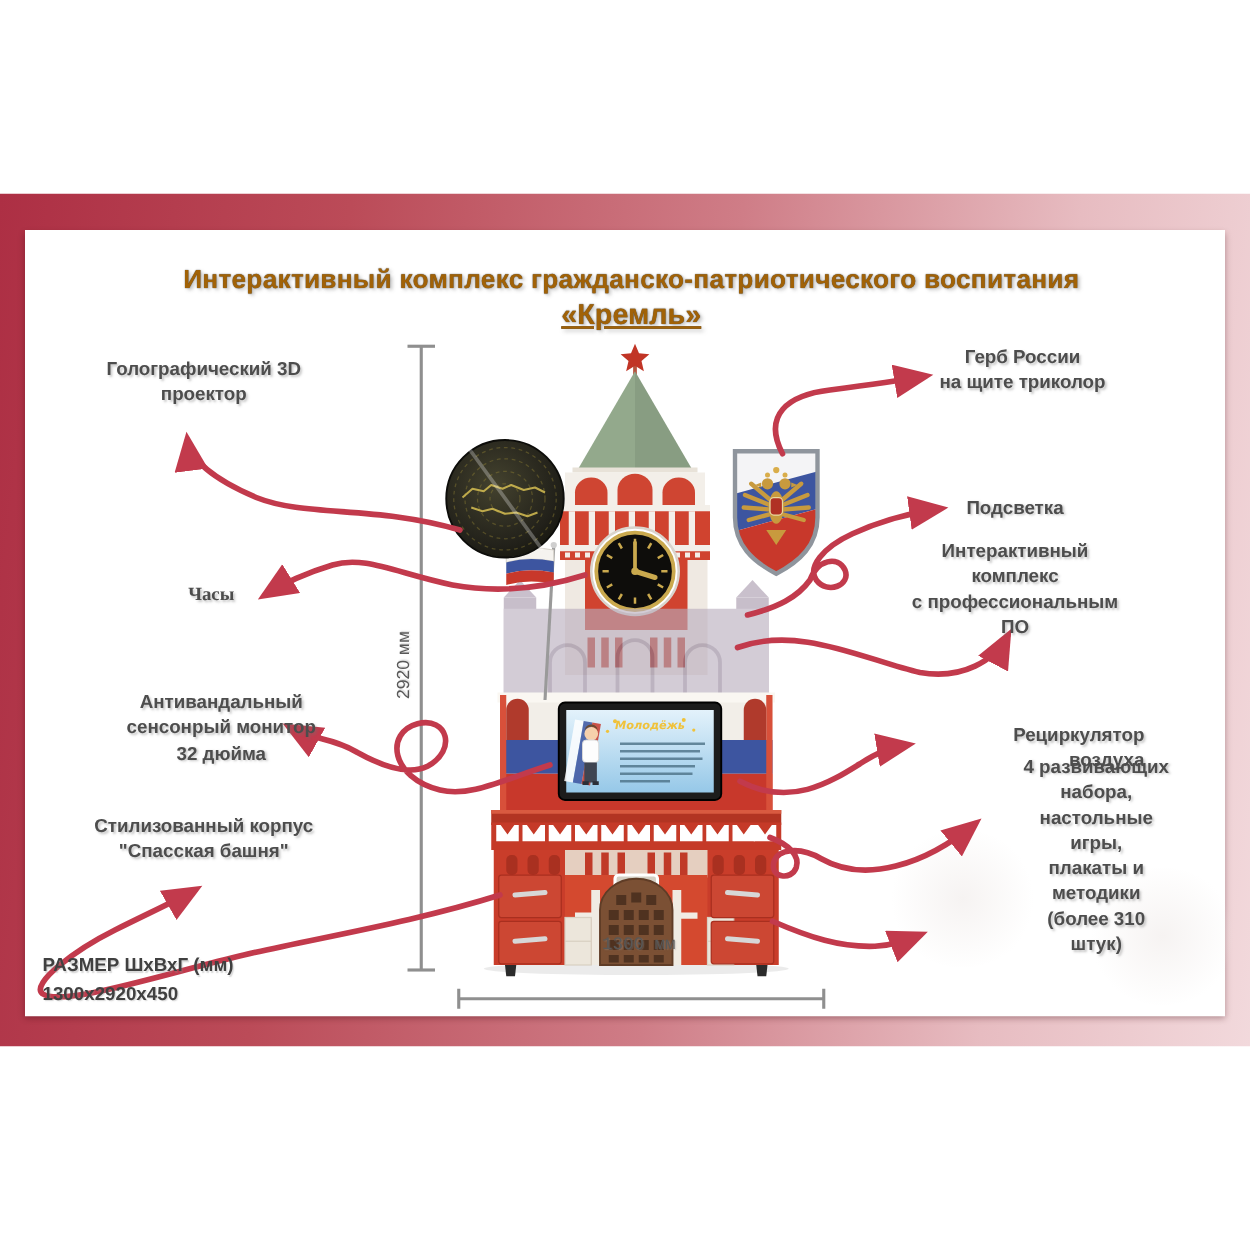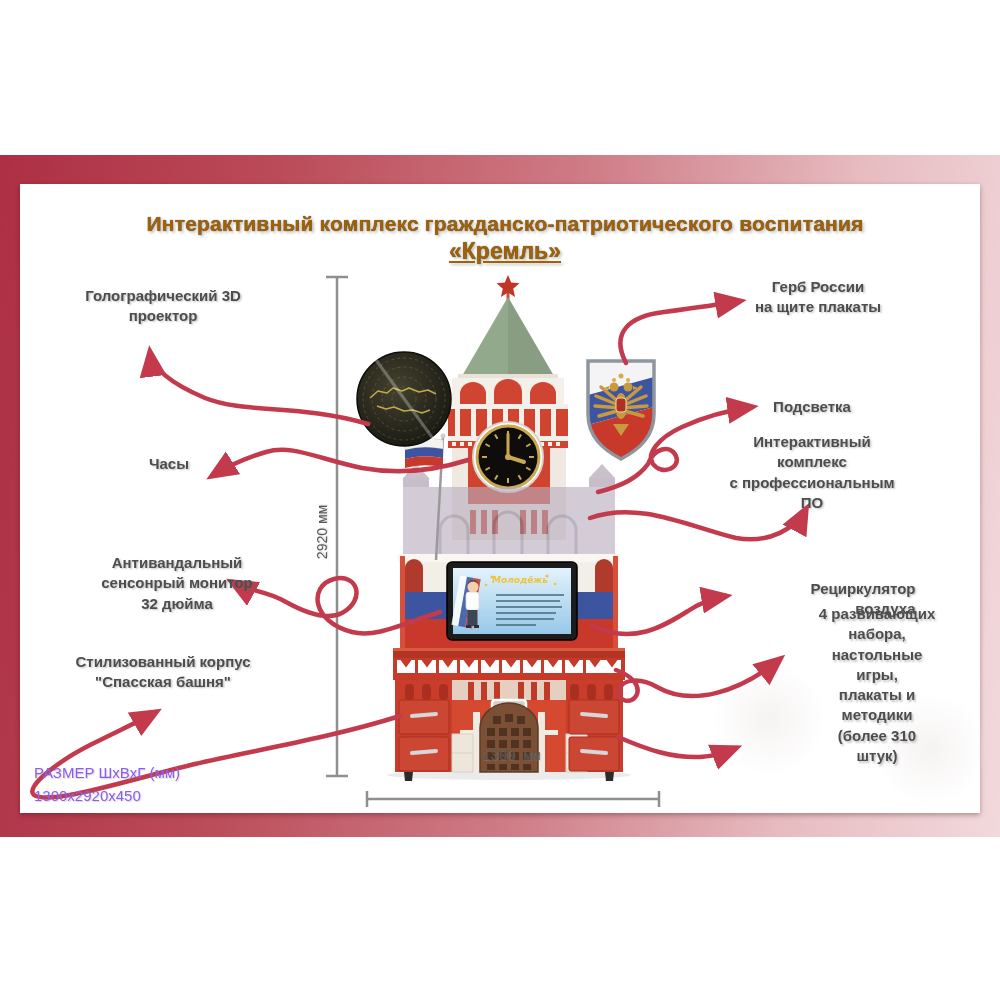--- a/index.html
+++ b/index.html
@@ -10,22 +10,22 @@
   .card{position:absolute;left:20px;top:184px;width:960px;height:629px;background:#ffffff;
         box-shadow:0 2px 5px rgba(60,10,15,.35);}
   .wm{position:absolute;border-radius:50%;background:radial-gradient(circle,#f6f3f2 0%,rgba(255,255,255,0) 70%);}
   .title{position:absolute;left:505px;transform:translateX(-50%);text-align:center;white-space:nowrap;
          font-weight:bold;color:#a16207;text-shadow:0 0 1px #2e2e2e,2px 2px 3px rgba(90,90,90,.35);}
   .title.l1{top:212px;font-size:21px;letter-spacing:.2px;}
   .title.l2{top:238px;font-size:23px;text-decoration:underline;}
   .callout{position:absolute;transform:translate(-50%,-50%);text-align:center;font-weight:bold;
            font-size:15px;color:#4d4d4d;white-space:pre-line;line-height:1.35;
            text-shadow:1.5px 1.5px 2px rgba(110,110,110,.4);}
-  .sizeblock{position:absolute;left:34px;top:762px;font-size:15px;color:#8b5cf6;
-             white-space:pre-line;line-height:1.5;text-shadow:1px 1px 1px rgba(140,140,140,.35);}
+  .sizeblock{position:absolute;left:34px;top:762px;font-size:15px;color:#404040;
+             white-space:pre-line;line-height:1.5;text-shadow:1px 1px 1px rgba(140,140,140,.35);font-weight:bold;}
   .dim{position:absolute;font-size:14px;color:#585858;white-space:nowrap;
        text-shadow:1px 1px 1px rgba(150,150,150,.35);}
   .dim.v{left:322px;top:532px;transform:translate(-50%,-50%) rotate(-90deg);}
   .dim.h{left:511px;top:756px;transform:translate(-50%,-50%);font-family:Liberation Mono, monospace;}
   svg.art{position:absolute;left:0;top:0;pointer-events:none;}
 </style>
 </head>
 <body>
 
 <div class="canvas">
@@ -360,28 +360,28 @@
       <path marker-end="url(#ah)" d="M616 670 C632 676 640 685 637 694 C633 705 616 702 619 690 C622 679 640 677 657 687 C692 707 740 692 780 659"></path>
       <path marker-end="url(#ah)" d="M618 737 C648 750 672 758 700 757 C716 756 726 752 736 748"></path>
     </g>
   </svg>
 
   <div class="title l1">Интерактивный комплекс гражданско-патриотического воспитания</div>
   <div class="title l2">«Кремль»</div>
 
   <div class="callout" style="left:163px;top:306px;">Голографический 3D
 проектор</div>
-  <div class="callout" style="left:169px;top:464px;">Часы</div>
+  <div class="callout" style="left:169px;top:476px;font-family:Liberation Serif, serif;">Часы</div>
   <div class="callout" style="left:177px;top:583px;">Антивандальный
 сенсонрый монитор
 32 дюйма</div>
   <div class="callout" style="left:163px;top:672px;">Стилизованный корпус
 "Спасская башня"</div>
   <div class="callout" style="left:818px;top:297px;">Герб России
-на щите плакаты</div>
+на щите триколор</div>
   <div class="callout" style="left:812px;top:407px;">Подсветка</div>
   <div class="callout" style="left:812px;top:472px;">Интерактивный комплекс
 с профессиональным ПО</div>
   <div class="callout" style="left:831px;top:599px;text-align:right;">Рециркулятор воздуха</div>
   <div class="callout" style="left:877px;top:685px;">4 развивающих набора,
 настольные игры,
 плакаты и методики
 (более 310 штук)</div>
 
   <div class="sizeblock"><span>РАЗМЕР ШхВхГ (мм)</span><br><span>1300х2920х450</span></div>

